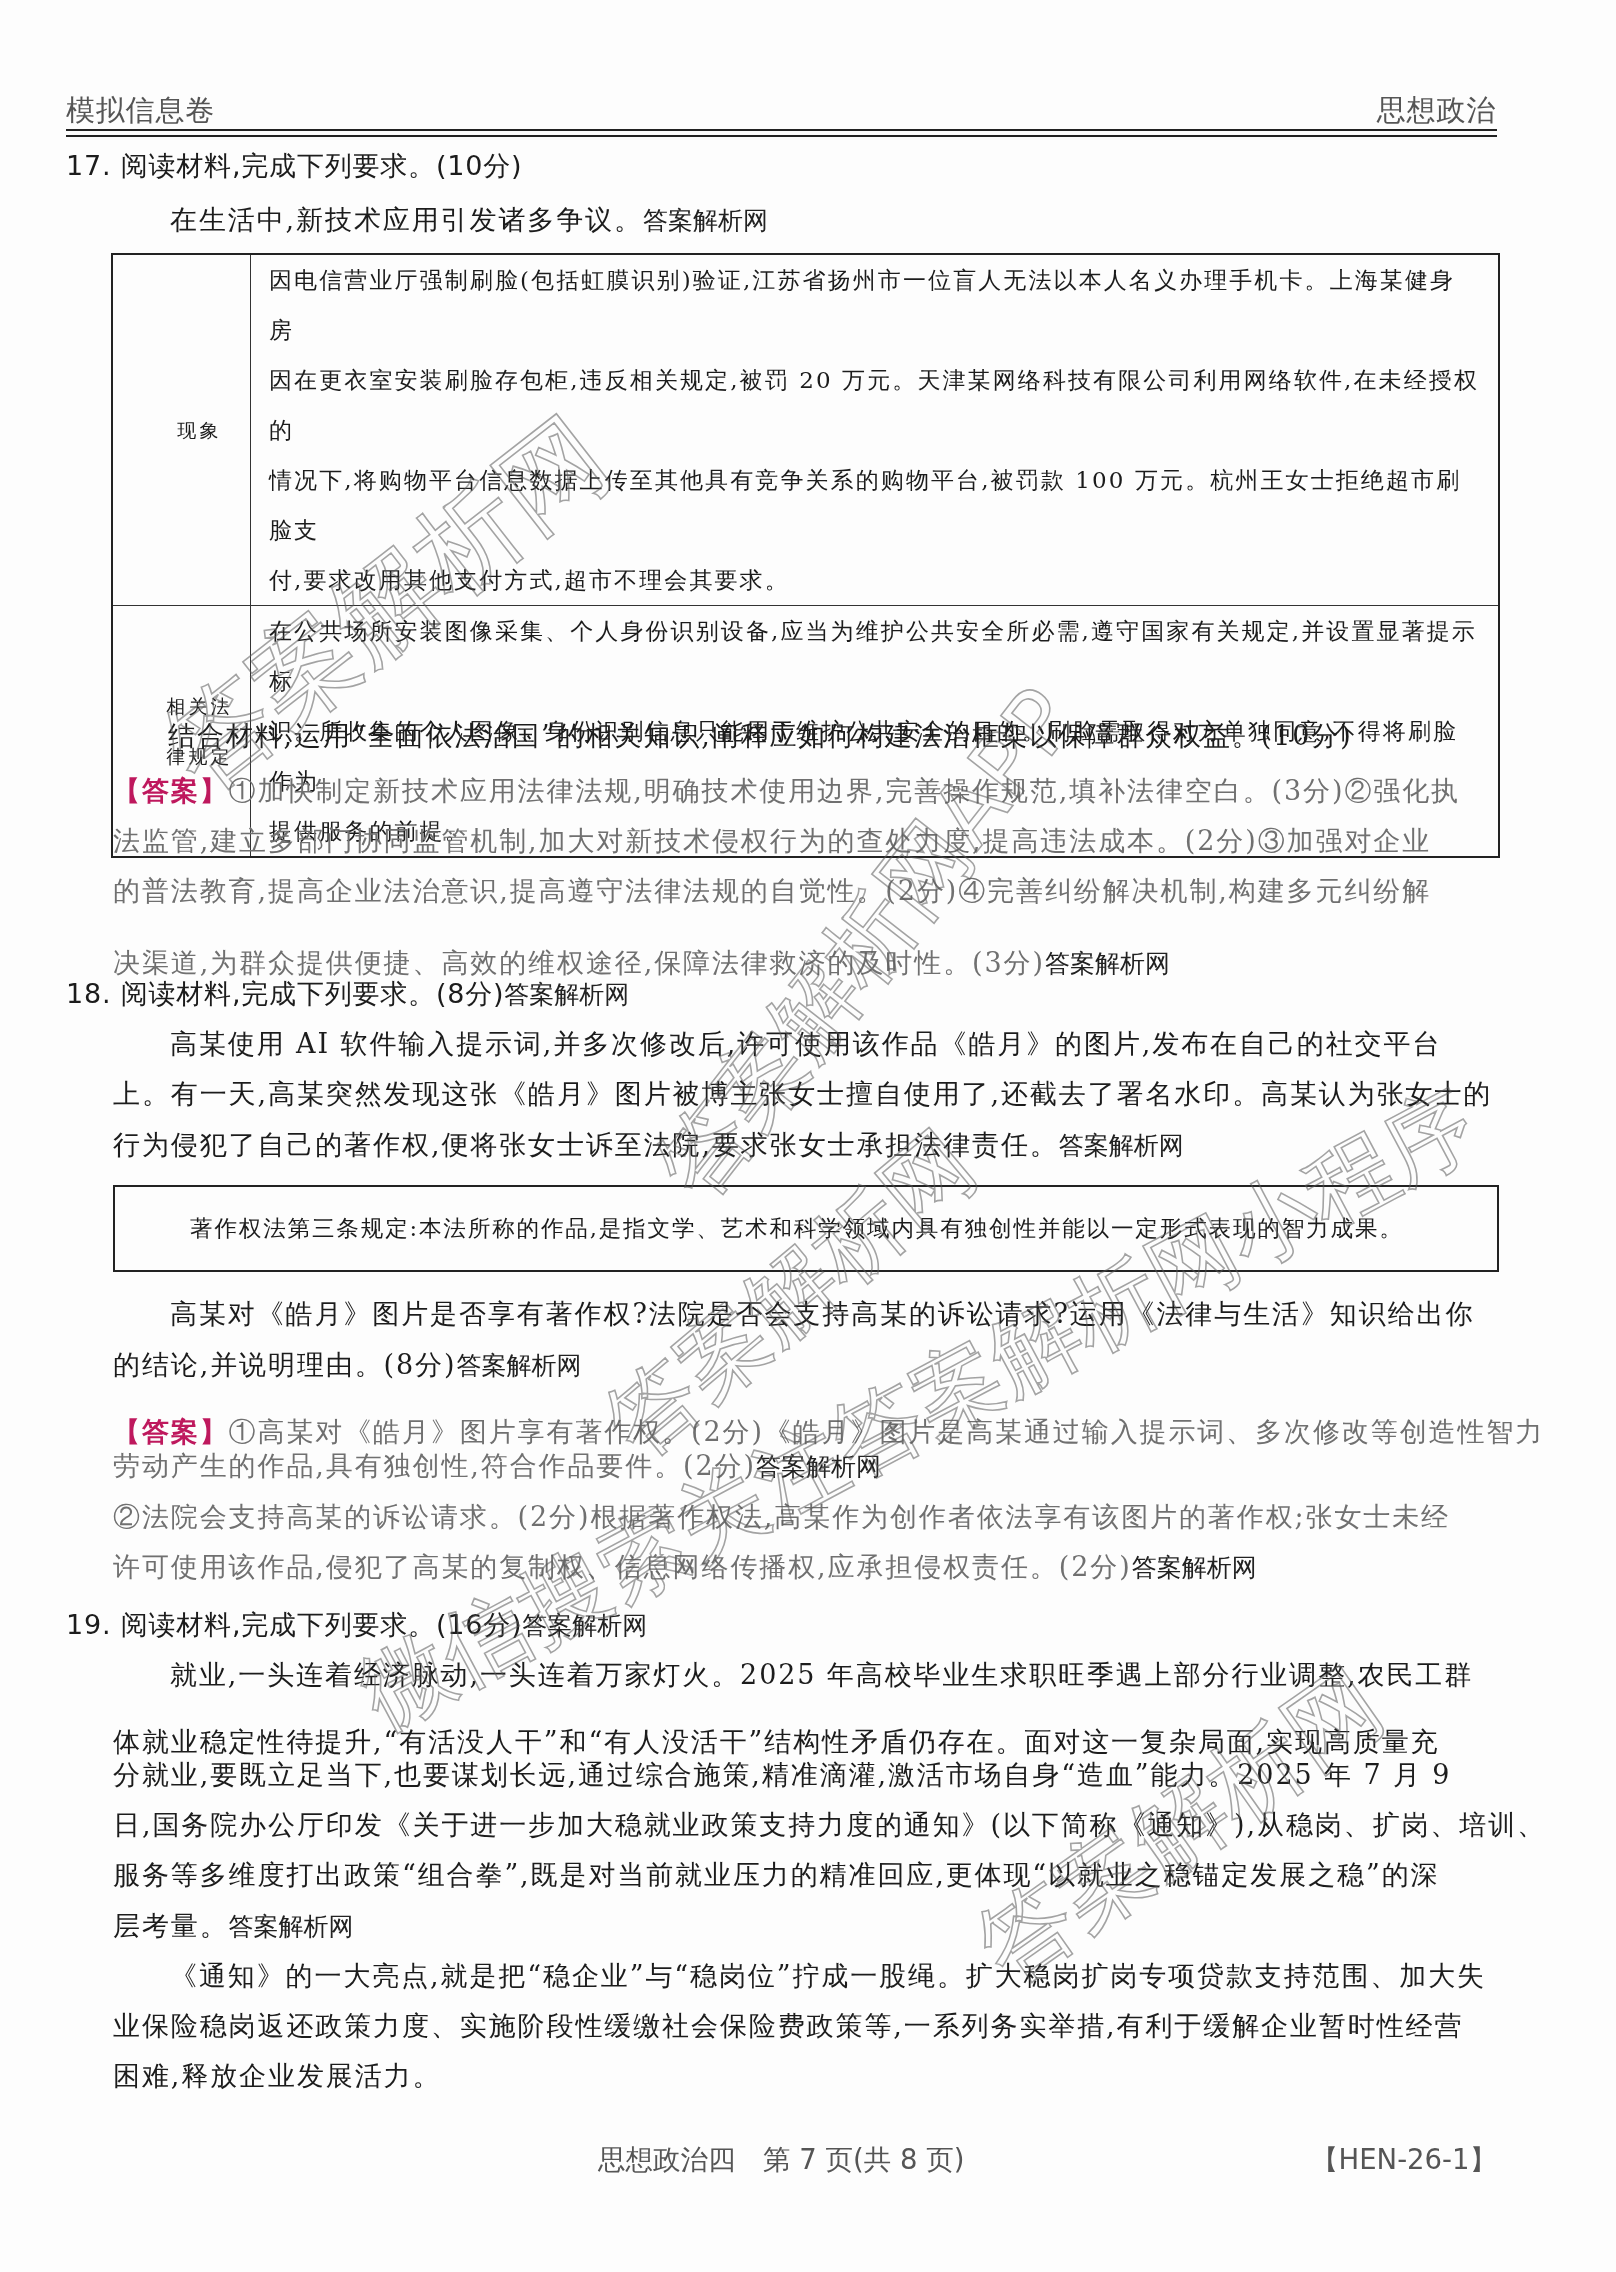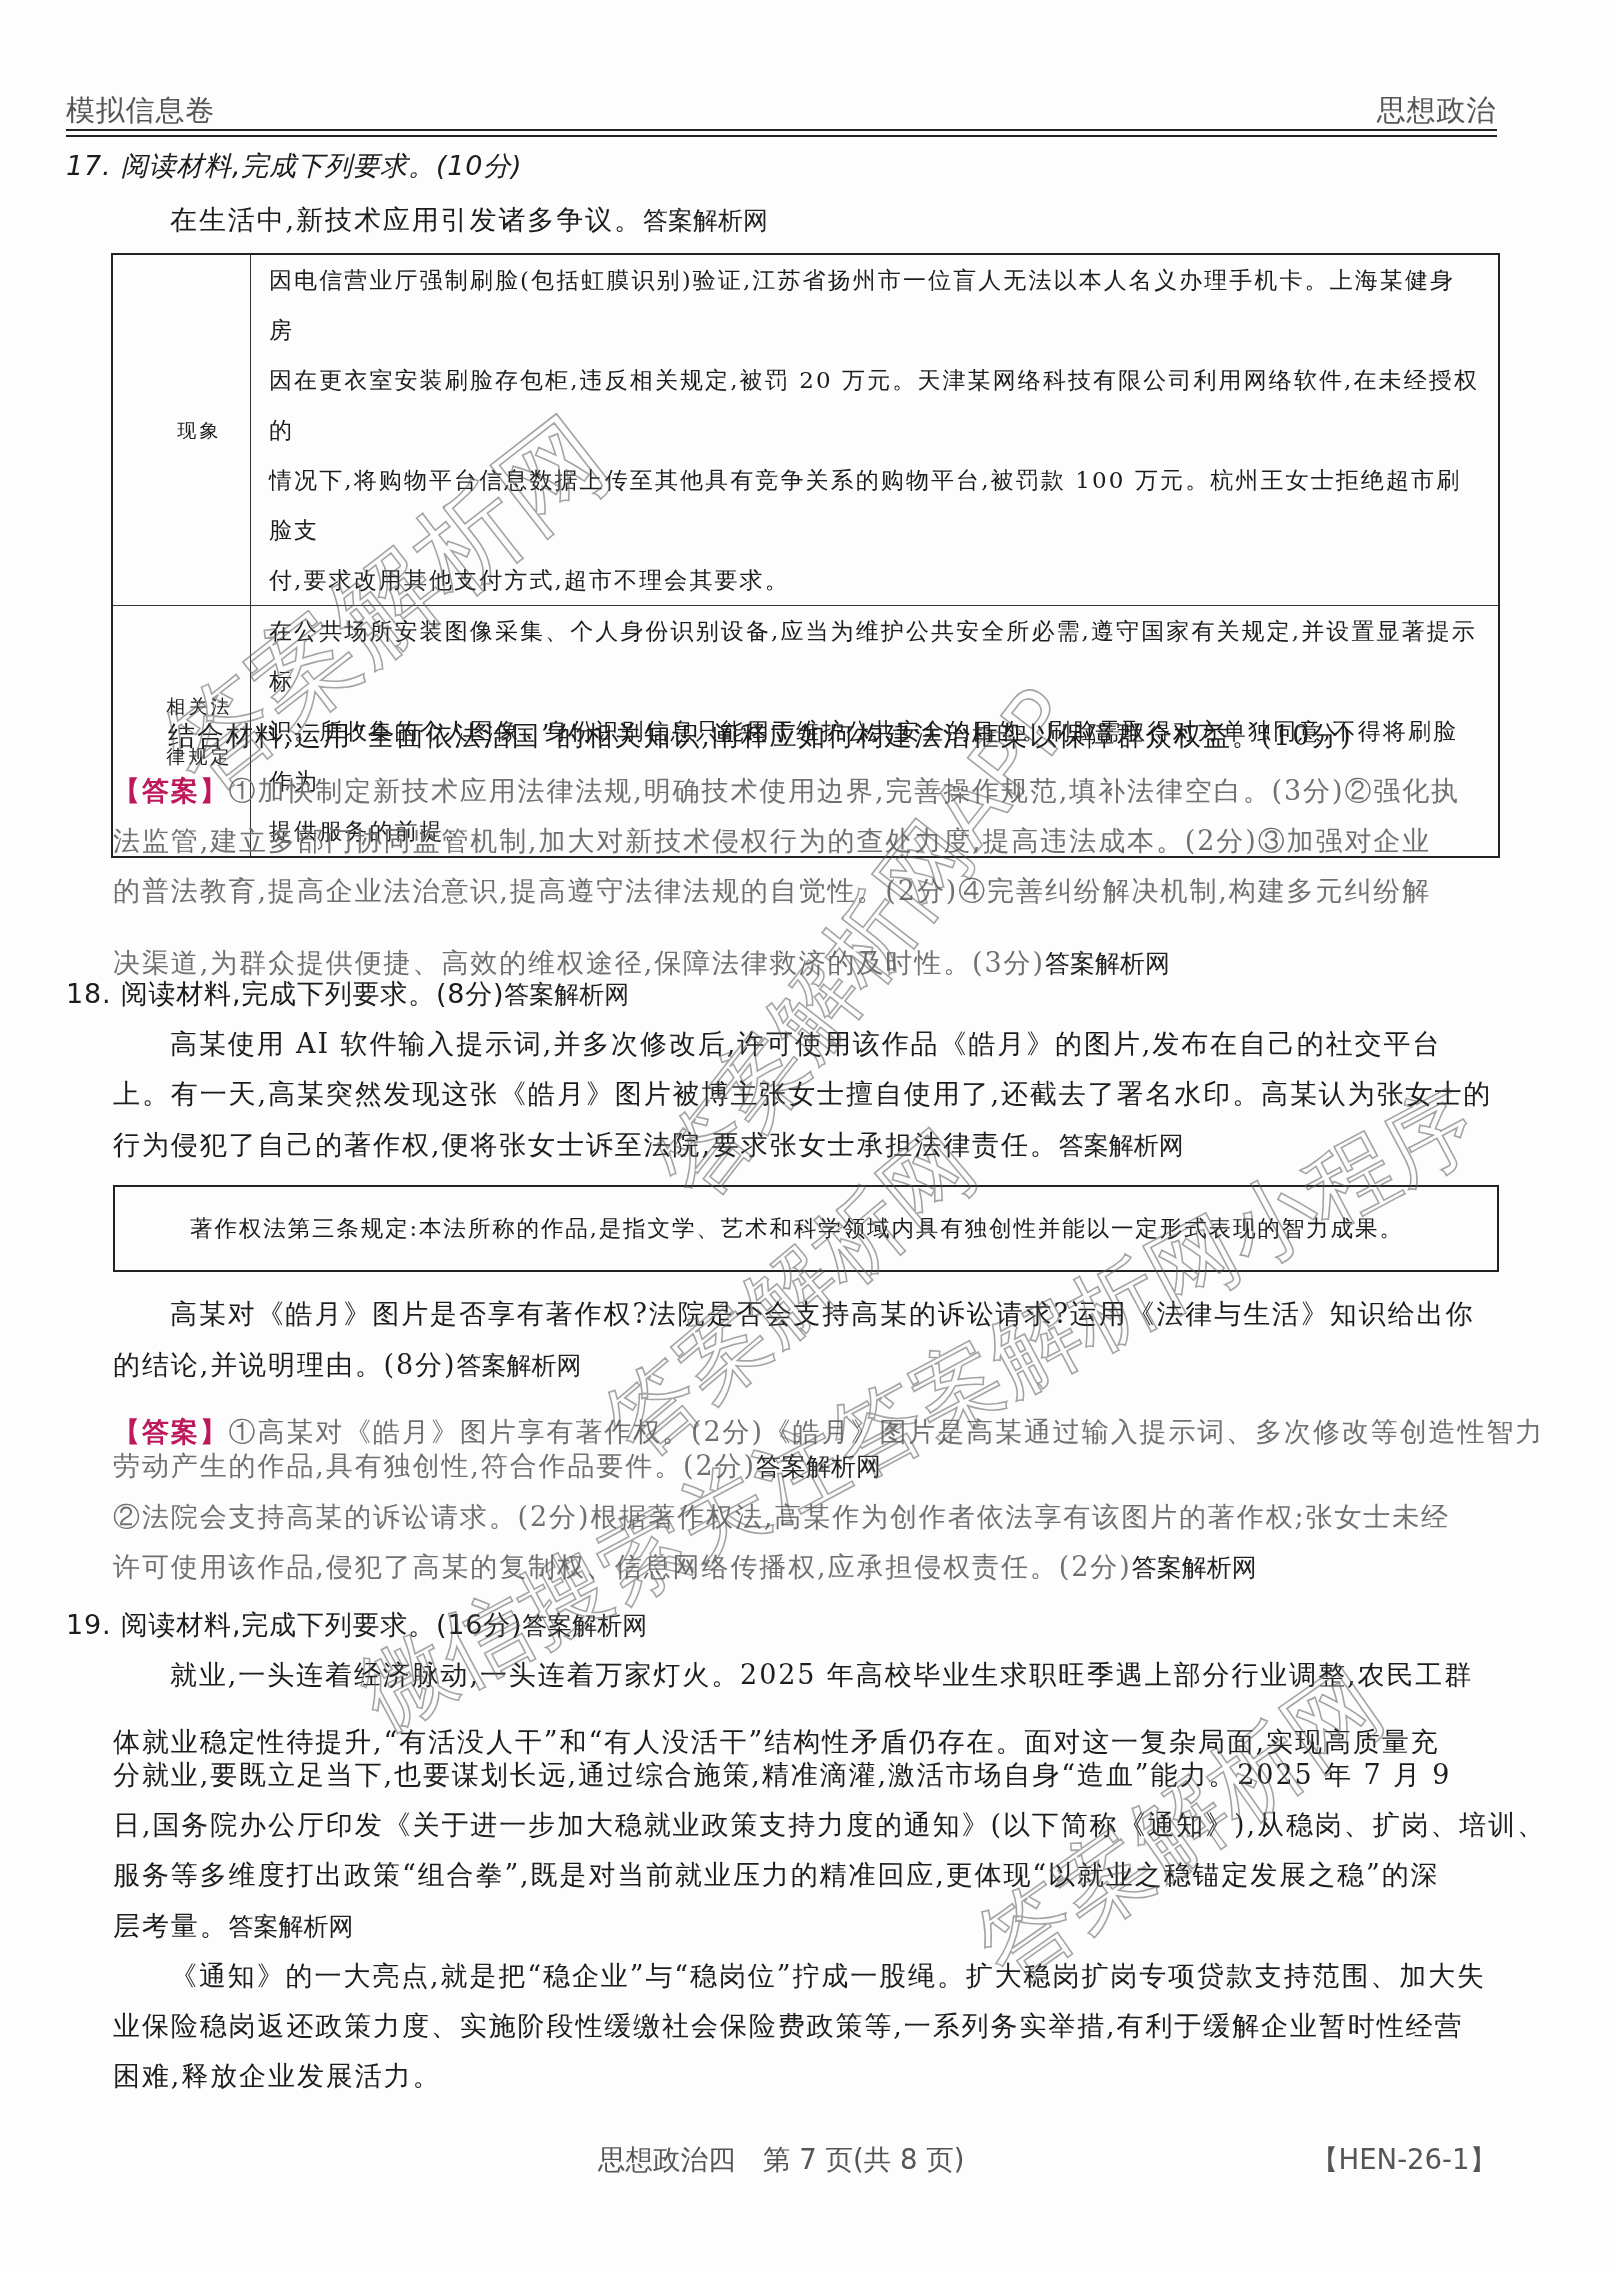--- a/index.html
+++ b/index.html
@@ -38,21 +38,21 @@
   }
 </style>
 </head>
 <body>
 
 <div class="abs hdr" style="left:66px;">模拟信息卷</div>
 <div class="abs hdr" style="right:121px;">思想政治</div>
 <div class="rule" style="top:129px;"></div>
 <div class="rule" style="top:135px;height:1.6px;"></div>
 
-<div class="line qnum" style="top:150px;font-style:italic;">17. 阅读材料,完成下列要求。(10分)</div>
+<div class="line qnum" style="top:150px;">17. 阅读材料,完成下列要求。(10分)</div>
 <div class="line indent" style="top:204px;">
   <span>在生活中,新技术应用引发诸多争议。</span><span class="wm-site">答案解析网</span>
 </div>
 
 <table class="mat">
   <tbody>
       <tr style="height:224px;">
     <td class="lbl">现象</td>
     <td class="cell">
       <div>因电信营业厅强制刷脸(包括虹膜识别)验证,江苏省扬州市一位盲人无法以本人名义办理手机卡。上海某健身房</div>

